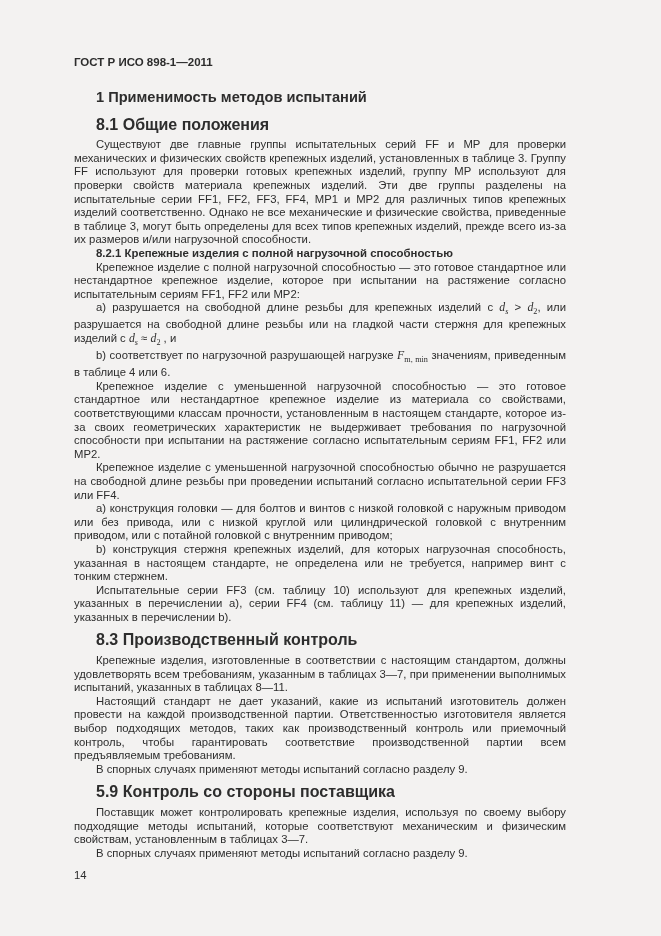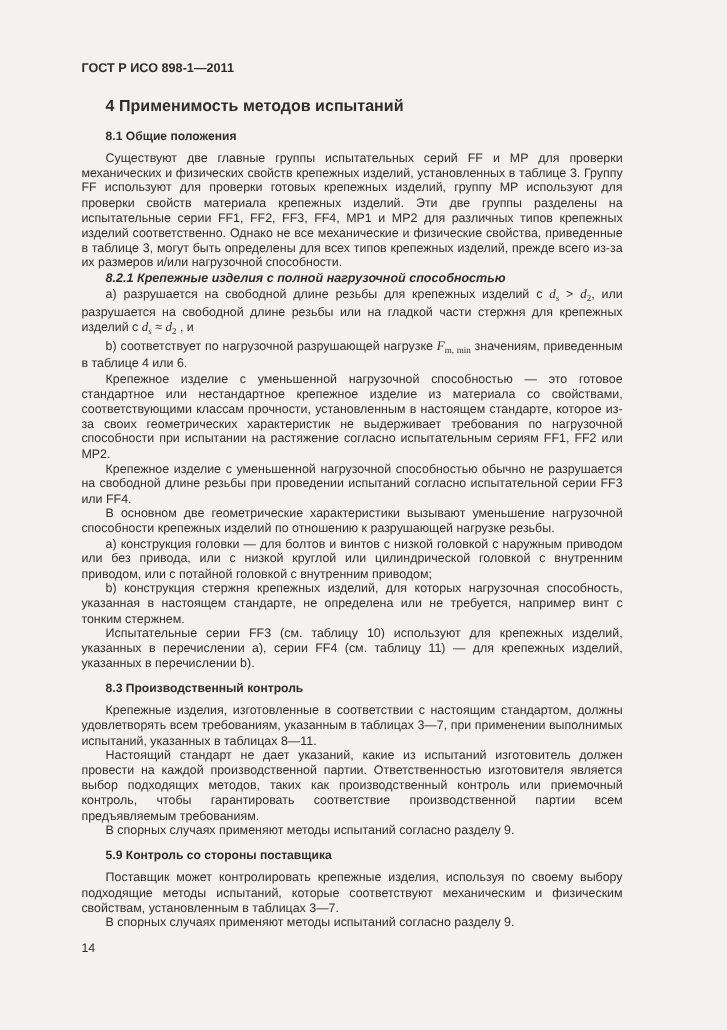--- a/index.html
+++ b/index.html
@@ -30,32 +30,31 @@
   }
   .h1 {
     font-weight: bold;
     font-size: 14.6px;
     line-height: 17px;
     margin: 0 0 12px 0;
     padding-left: 22px;
   }
   .h2 {
     font-weight: bold;
-    font-size: 11px;
+    font-size: 16px;
     margin: 9px 0 7px 0;
     padding-left: 22px;
   }
   .h3 {
     font-weight: bold;
     font-size: 11.4px;
     margin: 0;
     text-indent: 22px;
     text-align: justify;
     text-align-last: left;
-    font-style: italic;
   }
   .p {
     margin: 0;
     text-align: justify;
     text-align-last: left;
     text-indent: 22px;
   }
   .var {
     font-family: "Liberation Serif", "DejaVu Serif", serif;
     font-style: italic;
@@ -76,32 +75,32 @@
     margin-top: 9px;
     font-size: 11.3px;
   }
 </style>
 </head>
 <body>
 
 <div class="page">
   <div class="runhead">ГОСТ Р ИСО 898-1—2011</div>
 
-  <div class="h1">4  Применимость методов испытаний</div>
+  <div class="h1">1  Применимость методов испытаний</div>
 
   <div class="h2">8.1  Общие положения</div>
   <p class="p">Существуют две главные группы испытательных серий FF и MP для проверки механических и физических свойств крепежных изделий, установленных в таблице 3. Группу FF используют для проверки готовых крепежных изделий, группу MP используют для проверки свойств материала крепежных изделий. Эти две группы разделены на испытательные серии FF1, FF2, FF3, FF4, MP1 и MP2 для различных типов крепежных изделий соответственно. Однако не все механические и физические свойства, приведенные в таблице 3, могут быть определены для всех типов крепежных изделий, прежде всего из-за их размеров и/или нагрузочной способности.</p>
 
   <div class="h3">8.2.1 Крепежные изделия с полной нагрузочной способностью</div>
+  <p class="p">Крепежное изделие с полной нагрузочной способностью — это готовое стандартное или нестандартное крепежное изделие, которое при испытании на растяжение согласно испытательным сериям FF1, FF2 или MP2:</p>
   <p class="p"><span>a) разрушается на свободной длине резьбы для крепежных изделий с </span><span class="var">d</span><span class="varsub">s</span><span> &gt; </span><span class="var">d</span><span class="sub">2</span><span>, или разрушается на свободной длине резьбы или на гладкой части стержня для крепежных изделий с </span><span class="var">d</span><span class="varsub">s</span><span> ≈ </span><span class="var">d</span><span class="sub">2</span><span> , и</span></p>
   <p class="p"><span>b) соответствует по нагрузочной разрушающей нагрузке </span><span class="var">F</span><span class="sub">m, min</span><span> значениям, приведенным в таблице 4 или 6.</span></p>
 
   <p class="p">Крепежное изделие с уменьшенной нагрузочной способностью — это готовое стандартное или нестандартное крепежное изделие из материала со свойствами, соответствующими классам прочности, установленным в настоящем стандарте, которое из-за своих геометрических характеристик не выдерживает требования по нагрузочной способности при испытании на растяжение согласно испытательным сериям FF1, FF2 или MP2.</p>
   <p class="p">Крепежное изделие с уменьшенной нагрузочной способностью обычно не разрушается на свободной длине резьбы при проведении испытаний согласно испытательной серии FF3 или FF4.</p>
-  <p class="p">В основном две геометрические характеристики вызывают уменьшение нагрузочной способности крепежных изделий по отношению к разрушающей нагрузке резьбы.</p>
   <p class="p">a) конструкция головки — для болтов и винтов с низкой головкой с наружным приводом или без привода, или с низкой круглой или цилиндрической головкой с внутренним приводом, или с потайной головкой с внутренним приводом;</p>
   <p class="p">b) конструкция стержня крепежных изделий, для которых нагрузочная способность, указанная в настоящем стандарте, не определена или не требуется, например винт с тонким стержнем.</p>
   <p class="p">Испытательные серии FF3 (см. таблицу 10) используют для крепежных изделий, указанных в перечислении a), серии FF4 (см. таблицу 11) — для крепежных изделий, указанных в перечислении b).</p>
 
   <div class="h2">8.3  Производственный контроль</div>
   <p class="p">Крепежные изделия, изготовленные в соответствии с настоящим стандартом, должны удовлетворять всем требованиям, указанным в таблицах 3—7, при применении выполнимых испытаний, указанных в таблицах 8—11.</p>
   <p class="p">Настоящий стандарт не дает указаний, какие из испытаний изготовитель должен провести на каждой производственной партии. Ответственностью изготовителя является выбор подходящих методов, таких как производственный контроль или приемочный контроль, чтобы гарантировать соответствие производственной партии всем предъявляемым требованиям.</p>
   <p class="p">В спорных случаях применяют методы испытаний согласно разделу 9.</p>
 
   <div class="h2">5.9  Контроль со стороны поставщика</div>

